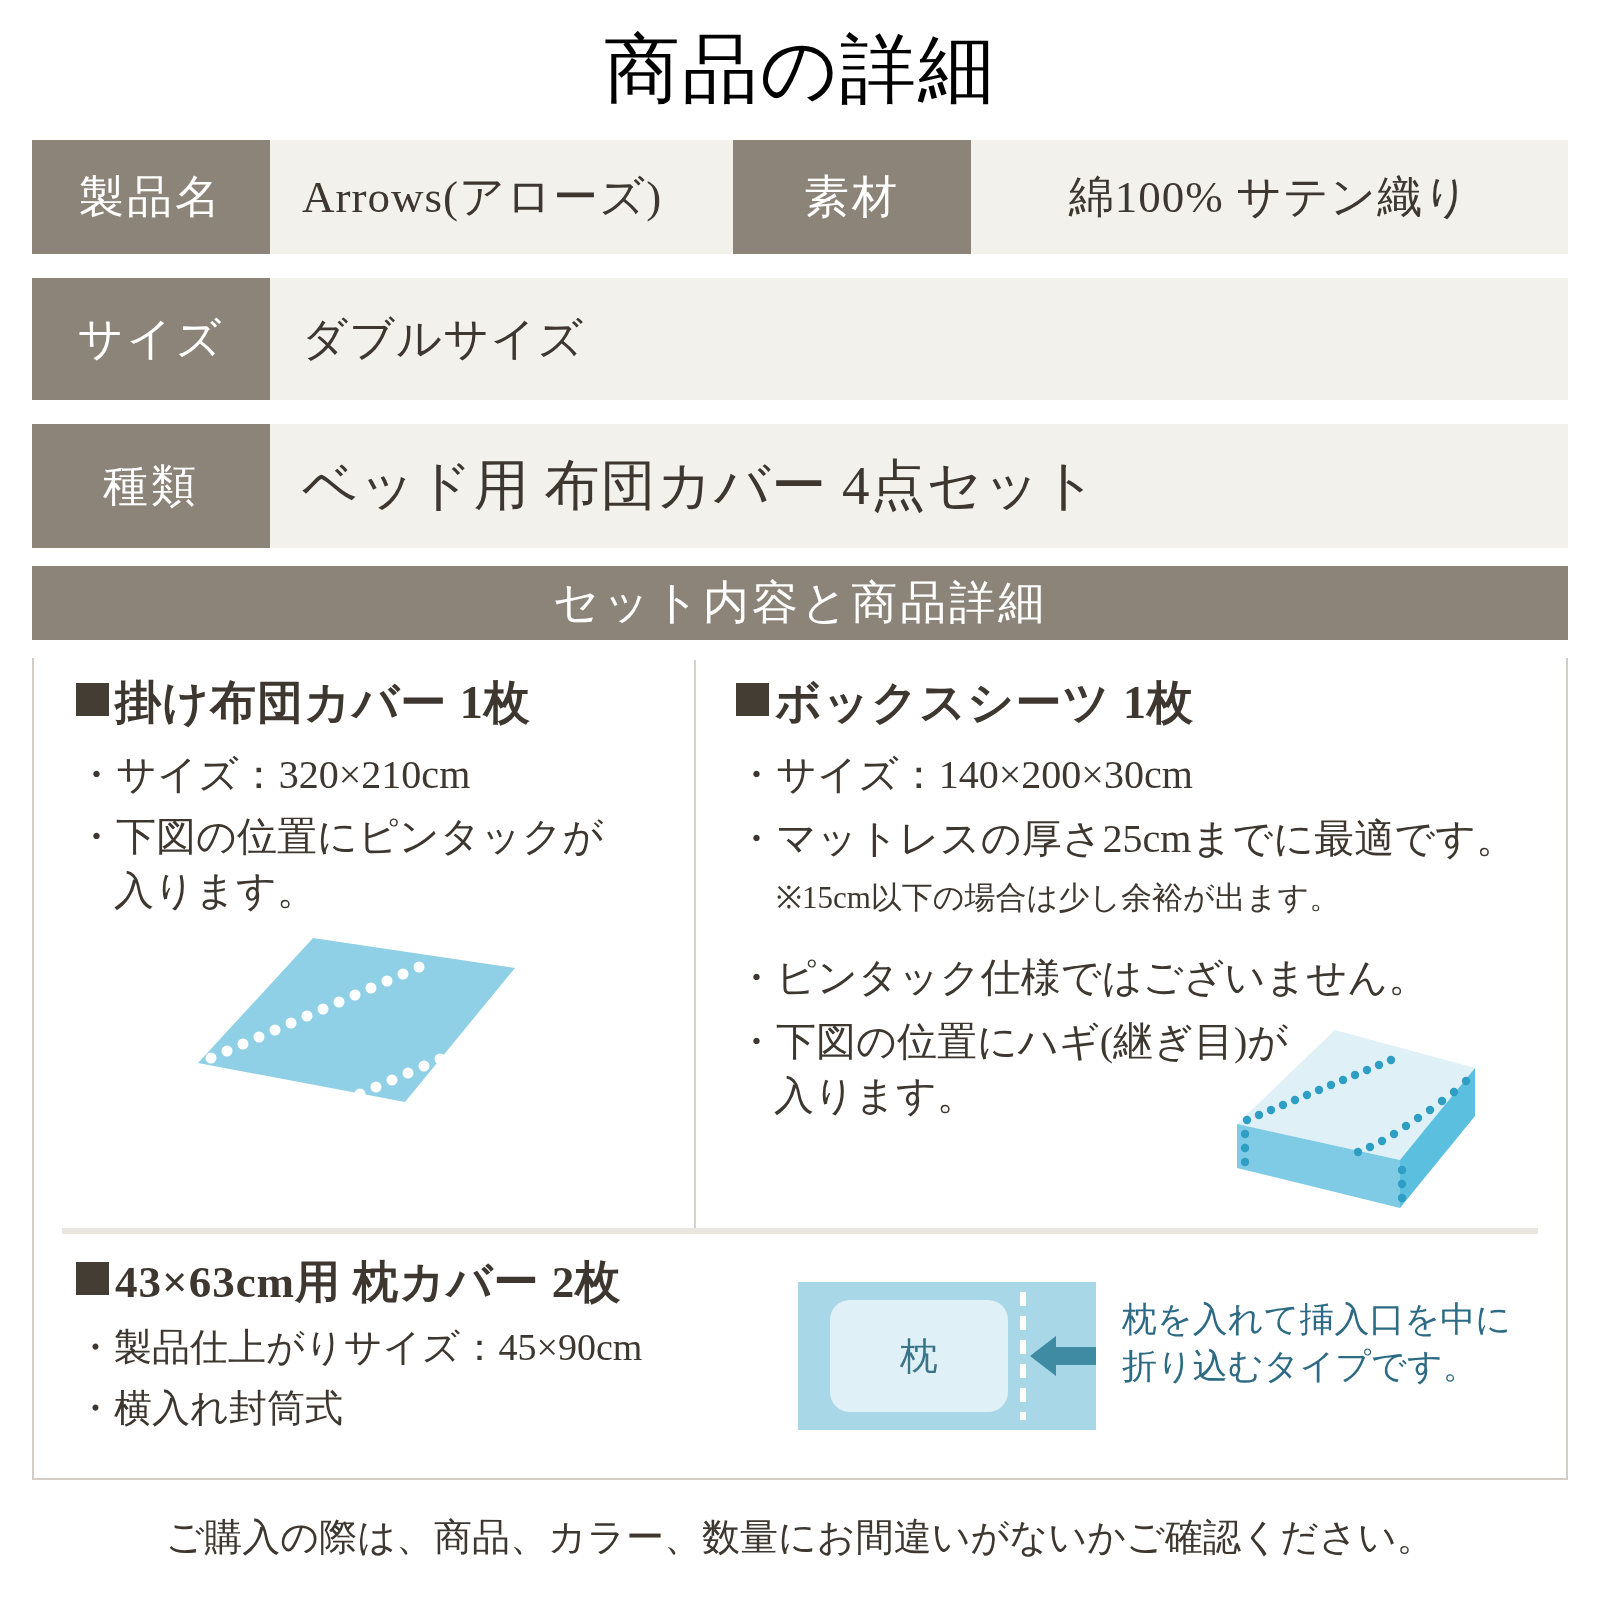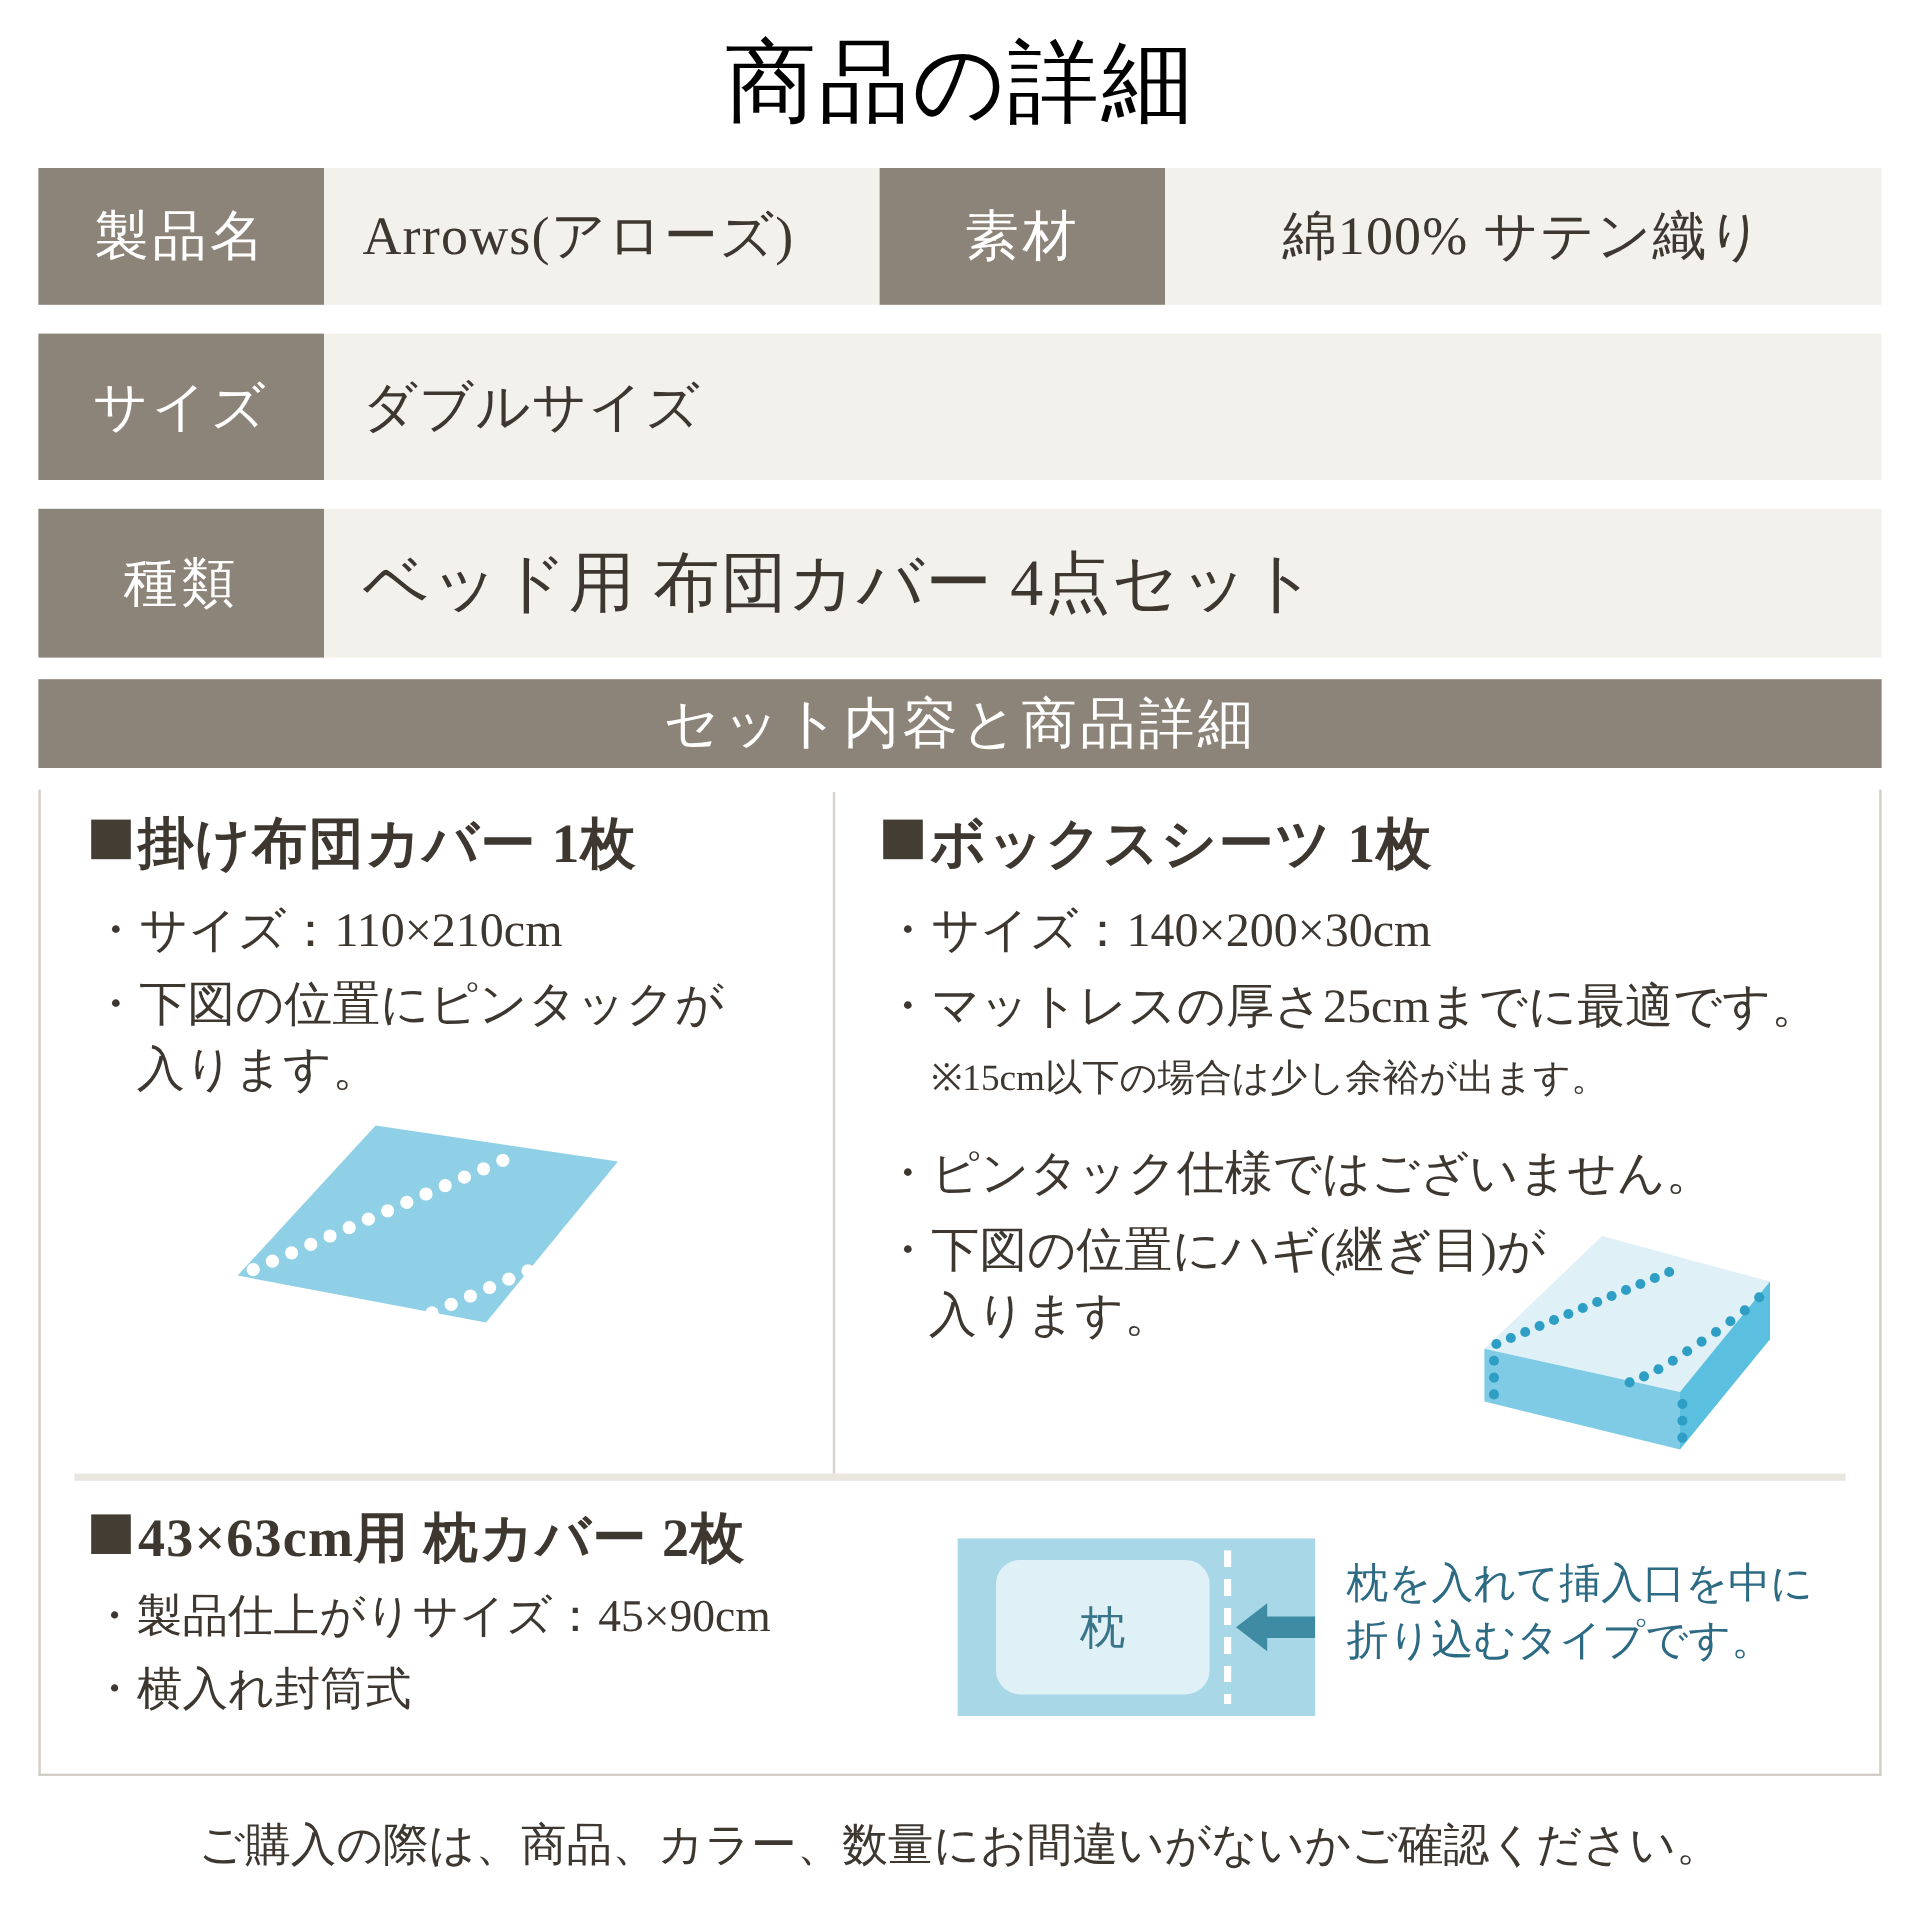--- a/index.html
+++ b/index.html
@@ -298,21 +298,21 @@
 <div class="content-panel"></div>
 <div class="col-divider"></div>
 <div class="hrule"></div>
 
 <div class="block-duvet">
   <div class="item-heading">
     <span class="sq-bullet"></span>
     <span>掛け布団カバー 1枚</span>
   </div>
   <div class="bullets">
-    <div class="bullet-line">・サイズ：110×210cm</div>
+    <div class="bullet-line">・サイズ：320×210cm</div>
     <div class="bullet-line">
       <span>・下図の位置にピンタックが</span>
       <span class="indent">入ります。</span>
     </div>
   </div>
 </div>
 
 <div class="duvet-fig">
   <svg width="380" height="180" viewBox="0 0 380 180" xmlns="http://www.w3.org/2000/svg">
     <polygon points="143,8 345,38 235,172 28,133" fill="#8fd0e6"></polygon>

